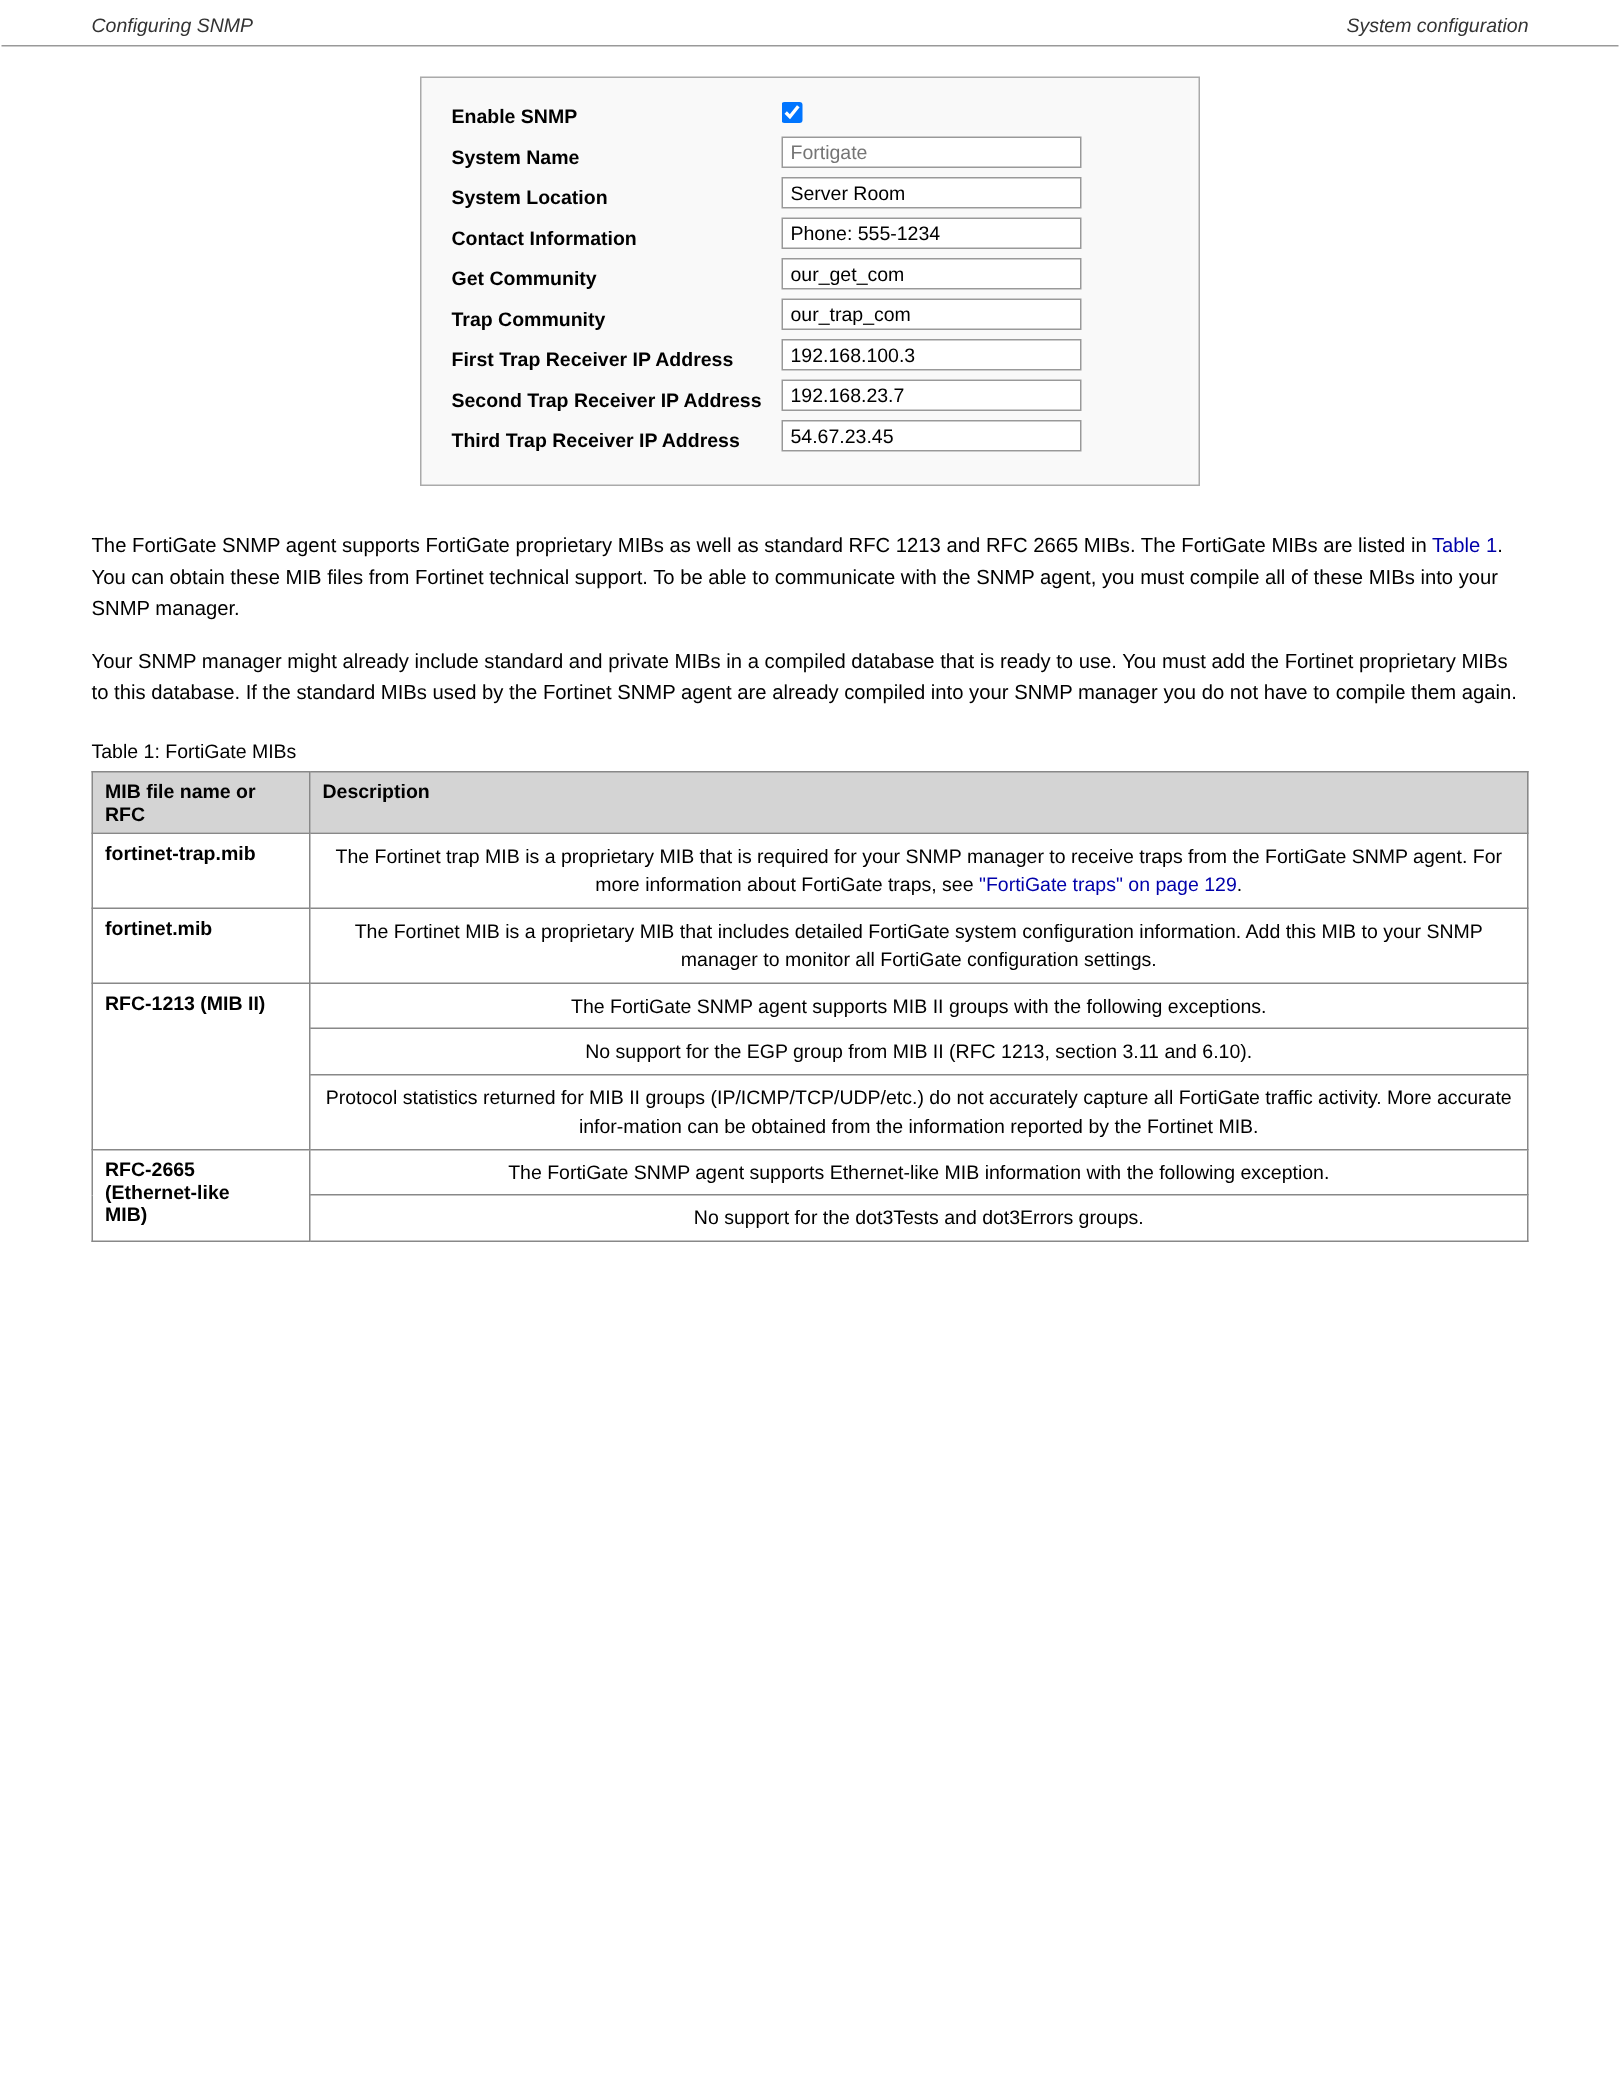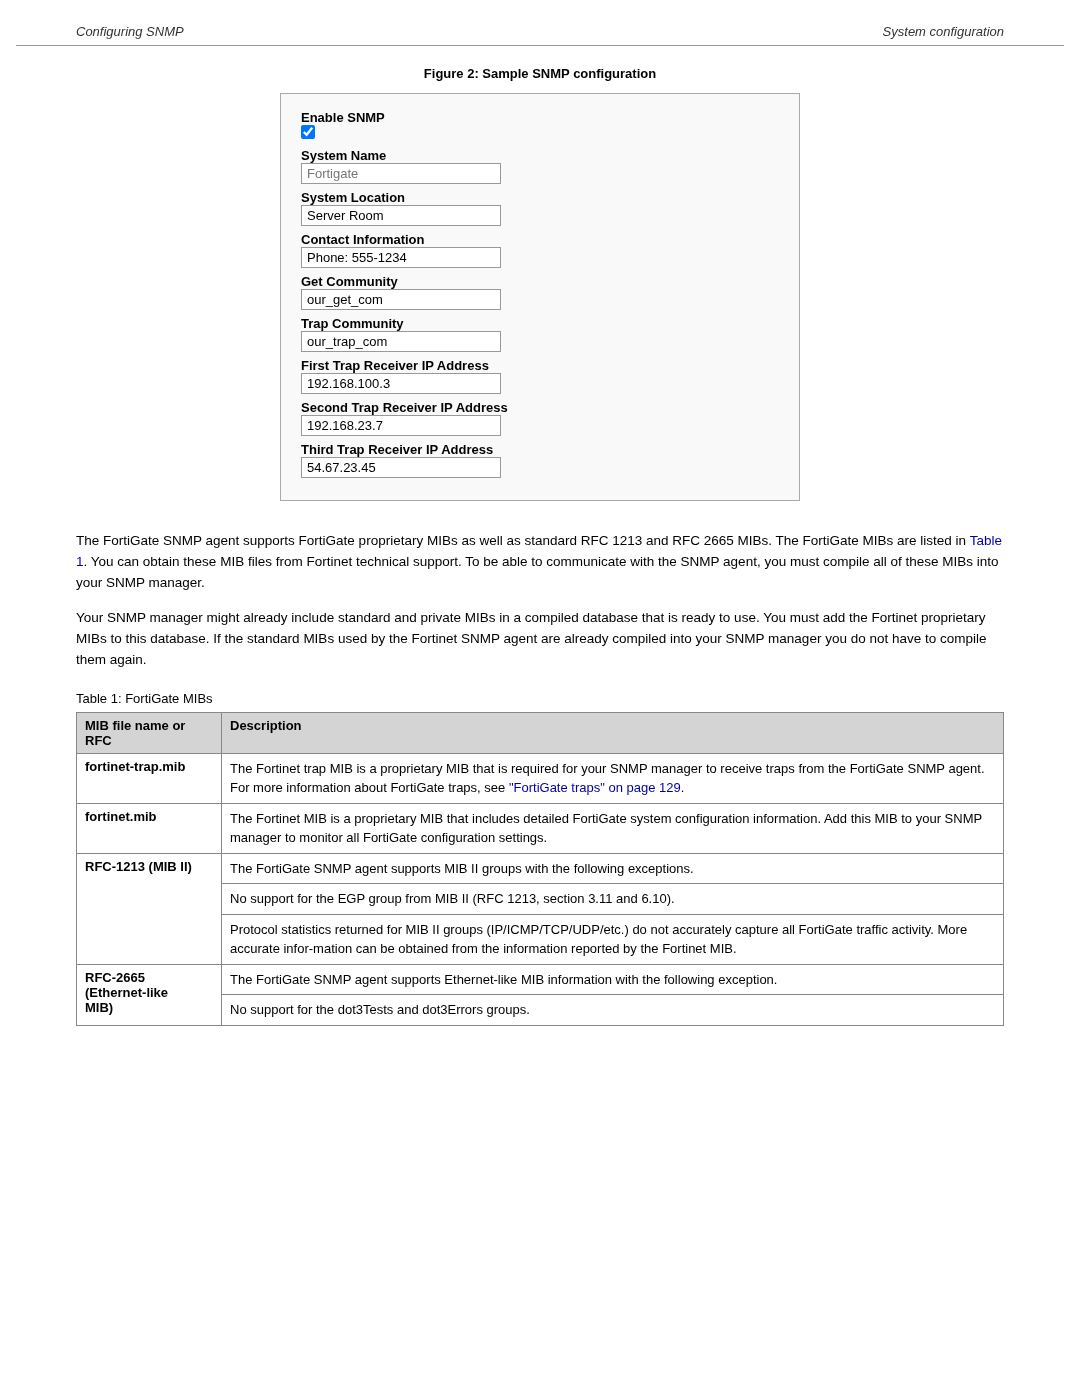--- a/index.html
+++ b/index.html
@@ -8,21 +8,21 @@
       min-height: 1397px;
       background: #fff;
       font-family: Arial, Helvetica, sans-serif;
       font-size: 14px;
       color: #000;
     }
 
     .page-wrapper {
       width: 1080px;
       min-height: 1397px;
-      padding: 16px;
+      padding: 1px;
       position: relative;
     }
 
     
     .page-header {
       display: flex;
       justify-content: space-between;
       align-items: center;
       padding: 8px 60px 6px 60px;
       border-bottom: 1px solid #999;
@@ -56,23 +56,22 @@
     .snmp-config-box {
       border: 1px solid #aaa;
       background: #f9f9f9;
       width: 520px;
       margin: 0 auto 30px auto;
       padding: 16px 20px;
     }
 
     .snmp-row {
       display: flex;
-      align-items: flex-start;
+      align-items: flex-end;
       margin-bottom: 6px;
-      flex-direction: column;
     }
     .snmp-label {
       font-weight: bold;
       font-size: 13px;
       width: 220px;
       flex-shrink: 0;
     }
     .snmp-value {
       font-size: 13px;
       flex: 1;
@@ -150,20 +149,21 @@
       border: 1px solid #888;
       padding: 5px 8px;
       vertical-align: top;
     }
     .mibs-table td.mib-name {
       font-weight: bold;
       width: 145px;
     }
     .mibs-table td.description {
       line-height: 1.5;
+      text-align: center;
     }
 
     
     .page-footer {
       position: absolute;
       bottom: 20px;
       left: 0;
       right: 0;
       display: flex;
       justify-content: space-between;
@@ -186,21 +186,20 @@
 
 <div class="page-wrapper">
 
   <div class="page-header">
     <span class="left">Configuring SNMP</span>
     <span class="right">System configuration</span>
   </div>
 
   <div class="content-area">
 
-    <div class="figure-caption">Figure 2:  Sample SNMP configuration</div>
 
     <div class="snmp-config-box">
 
       <div class="snmp-row">
         <span class="snmp-label">Enable SNMP</span>
         <span class="snmp-value">
           <input type="checkbox" class="snmp-checkbox" checked="" style="">
         </span>
       </div>
 

